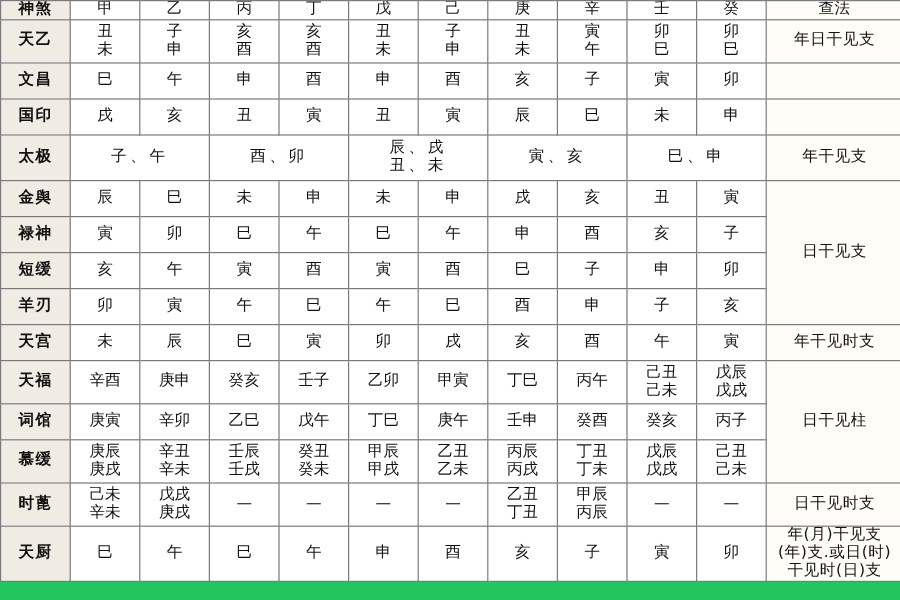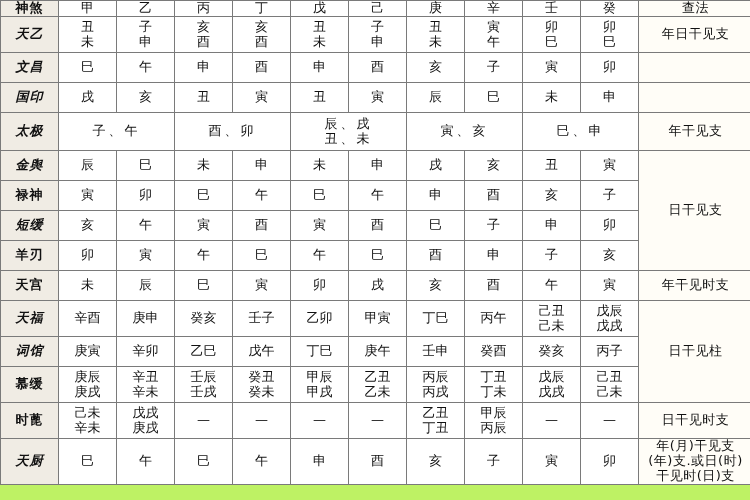--- a/index.html
+++ b/index.html
@@ -2,21 +2,21 @@
 <html><head>
 <meta charset="utf-8">
 <style>
   html,body{margin:0;padding:0;}
   body{
     width:750px;height:500px;overflow:hidden;
     background:#ffffff;
     font-family:"DejaVu Sans","Liberation Sans",sans-serif;
   }
   #sheet{
-    position:relative;width:750px;height:500px;background:#bef264;
+    position:relative;width:750px;height:500px;background:#22c55e;
   }
   table.grid{
     border-collapse:collapse;
     width:750px;
     table-layout:fixed;
     background:#fff;
   }
   table.grid td{
     border:1px solid #7a7a7a;
     text-align:center;
@@ -28,21 +28,21 @@
     overflow:hidden;
     white-space:nowrap;
   }
   
   td.rowlabel{
     background:#f0ece4;
     font-weight:bold;
     font-size:14px;
     letter-spacing:1px;
   }
-  td.lbl-red{color:#c0181c;font-style:italic;}
+  td.lbl-red{color:#c0181c;}
   td.lbl-green{color:#1e7b34;}
   td.lbl-dark{color:#222;}
 
   td.cell{background:#ffffff;}
   td.note{
     background:#fffdf7;
     font-size:13px;
     color:#111;
     letter-spacing:0.5px;
   }

